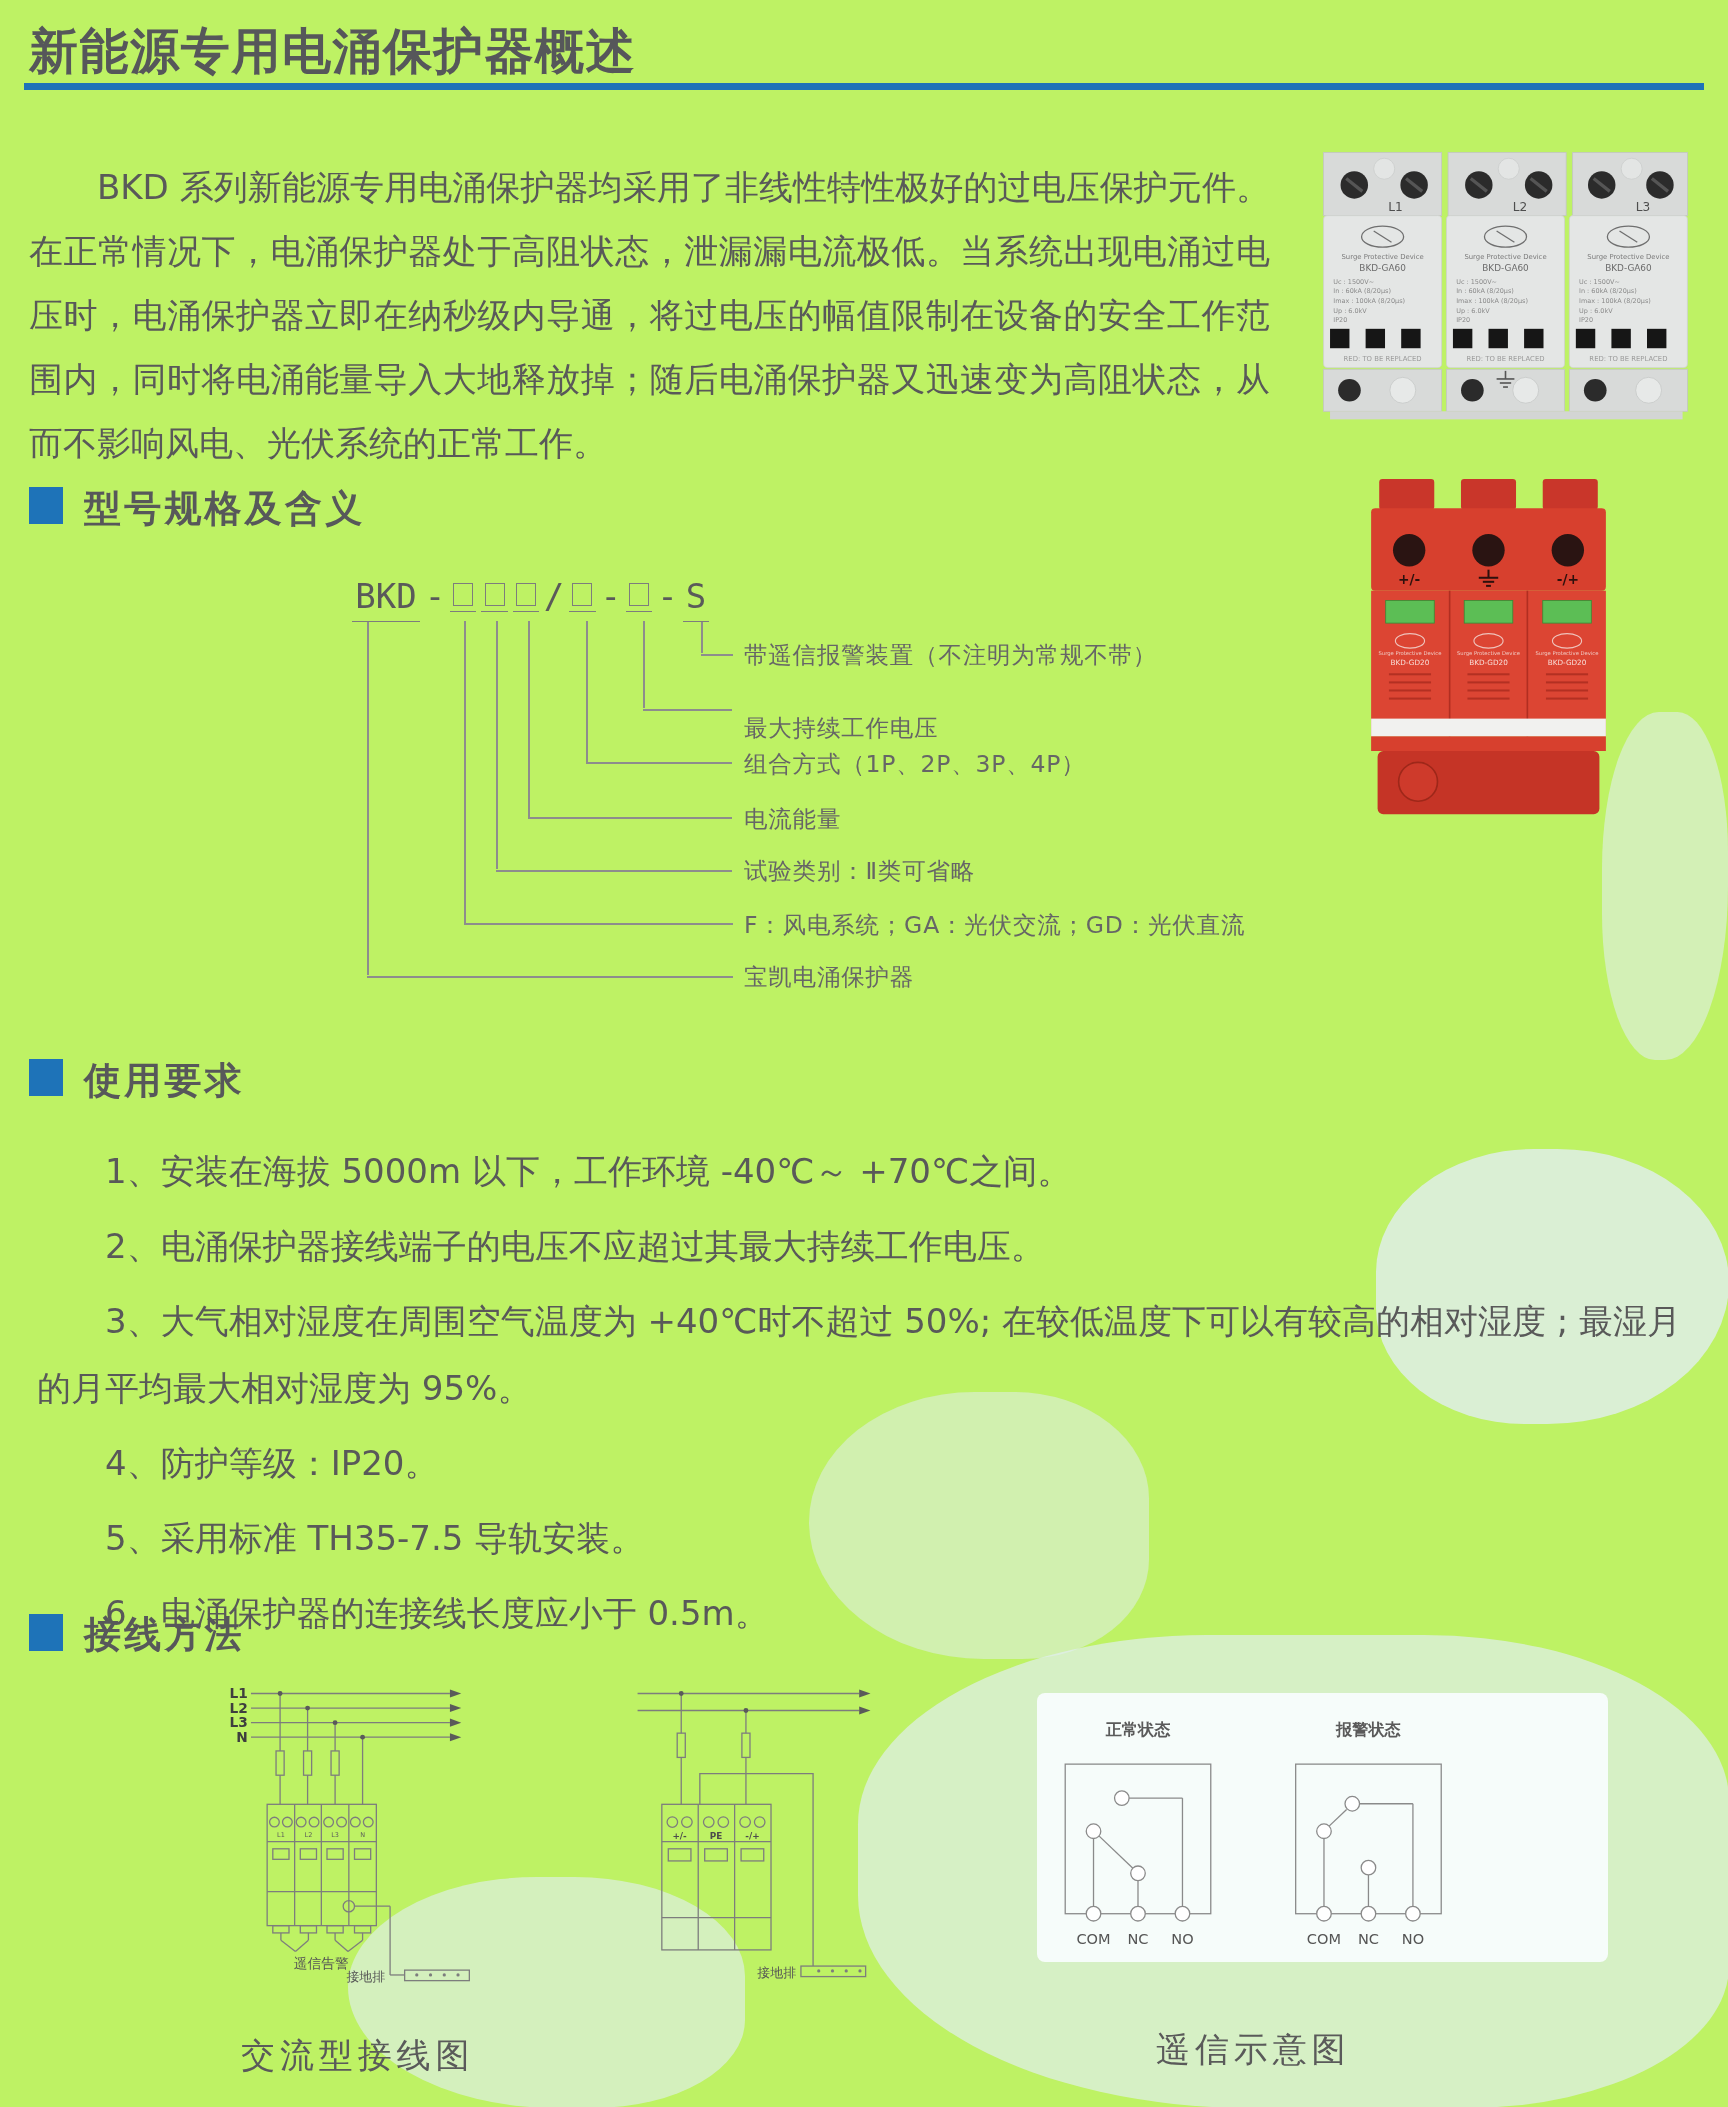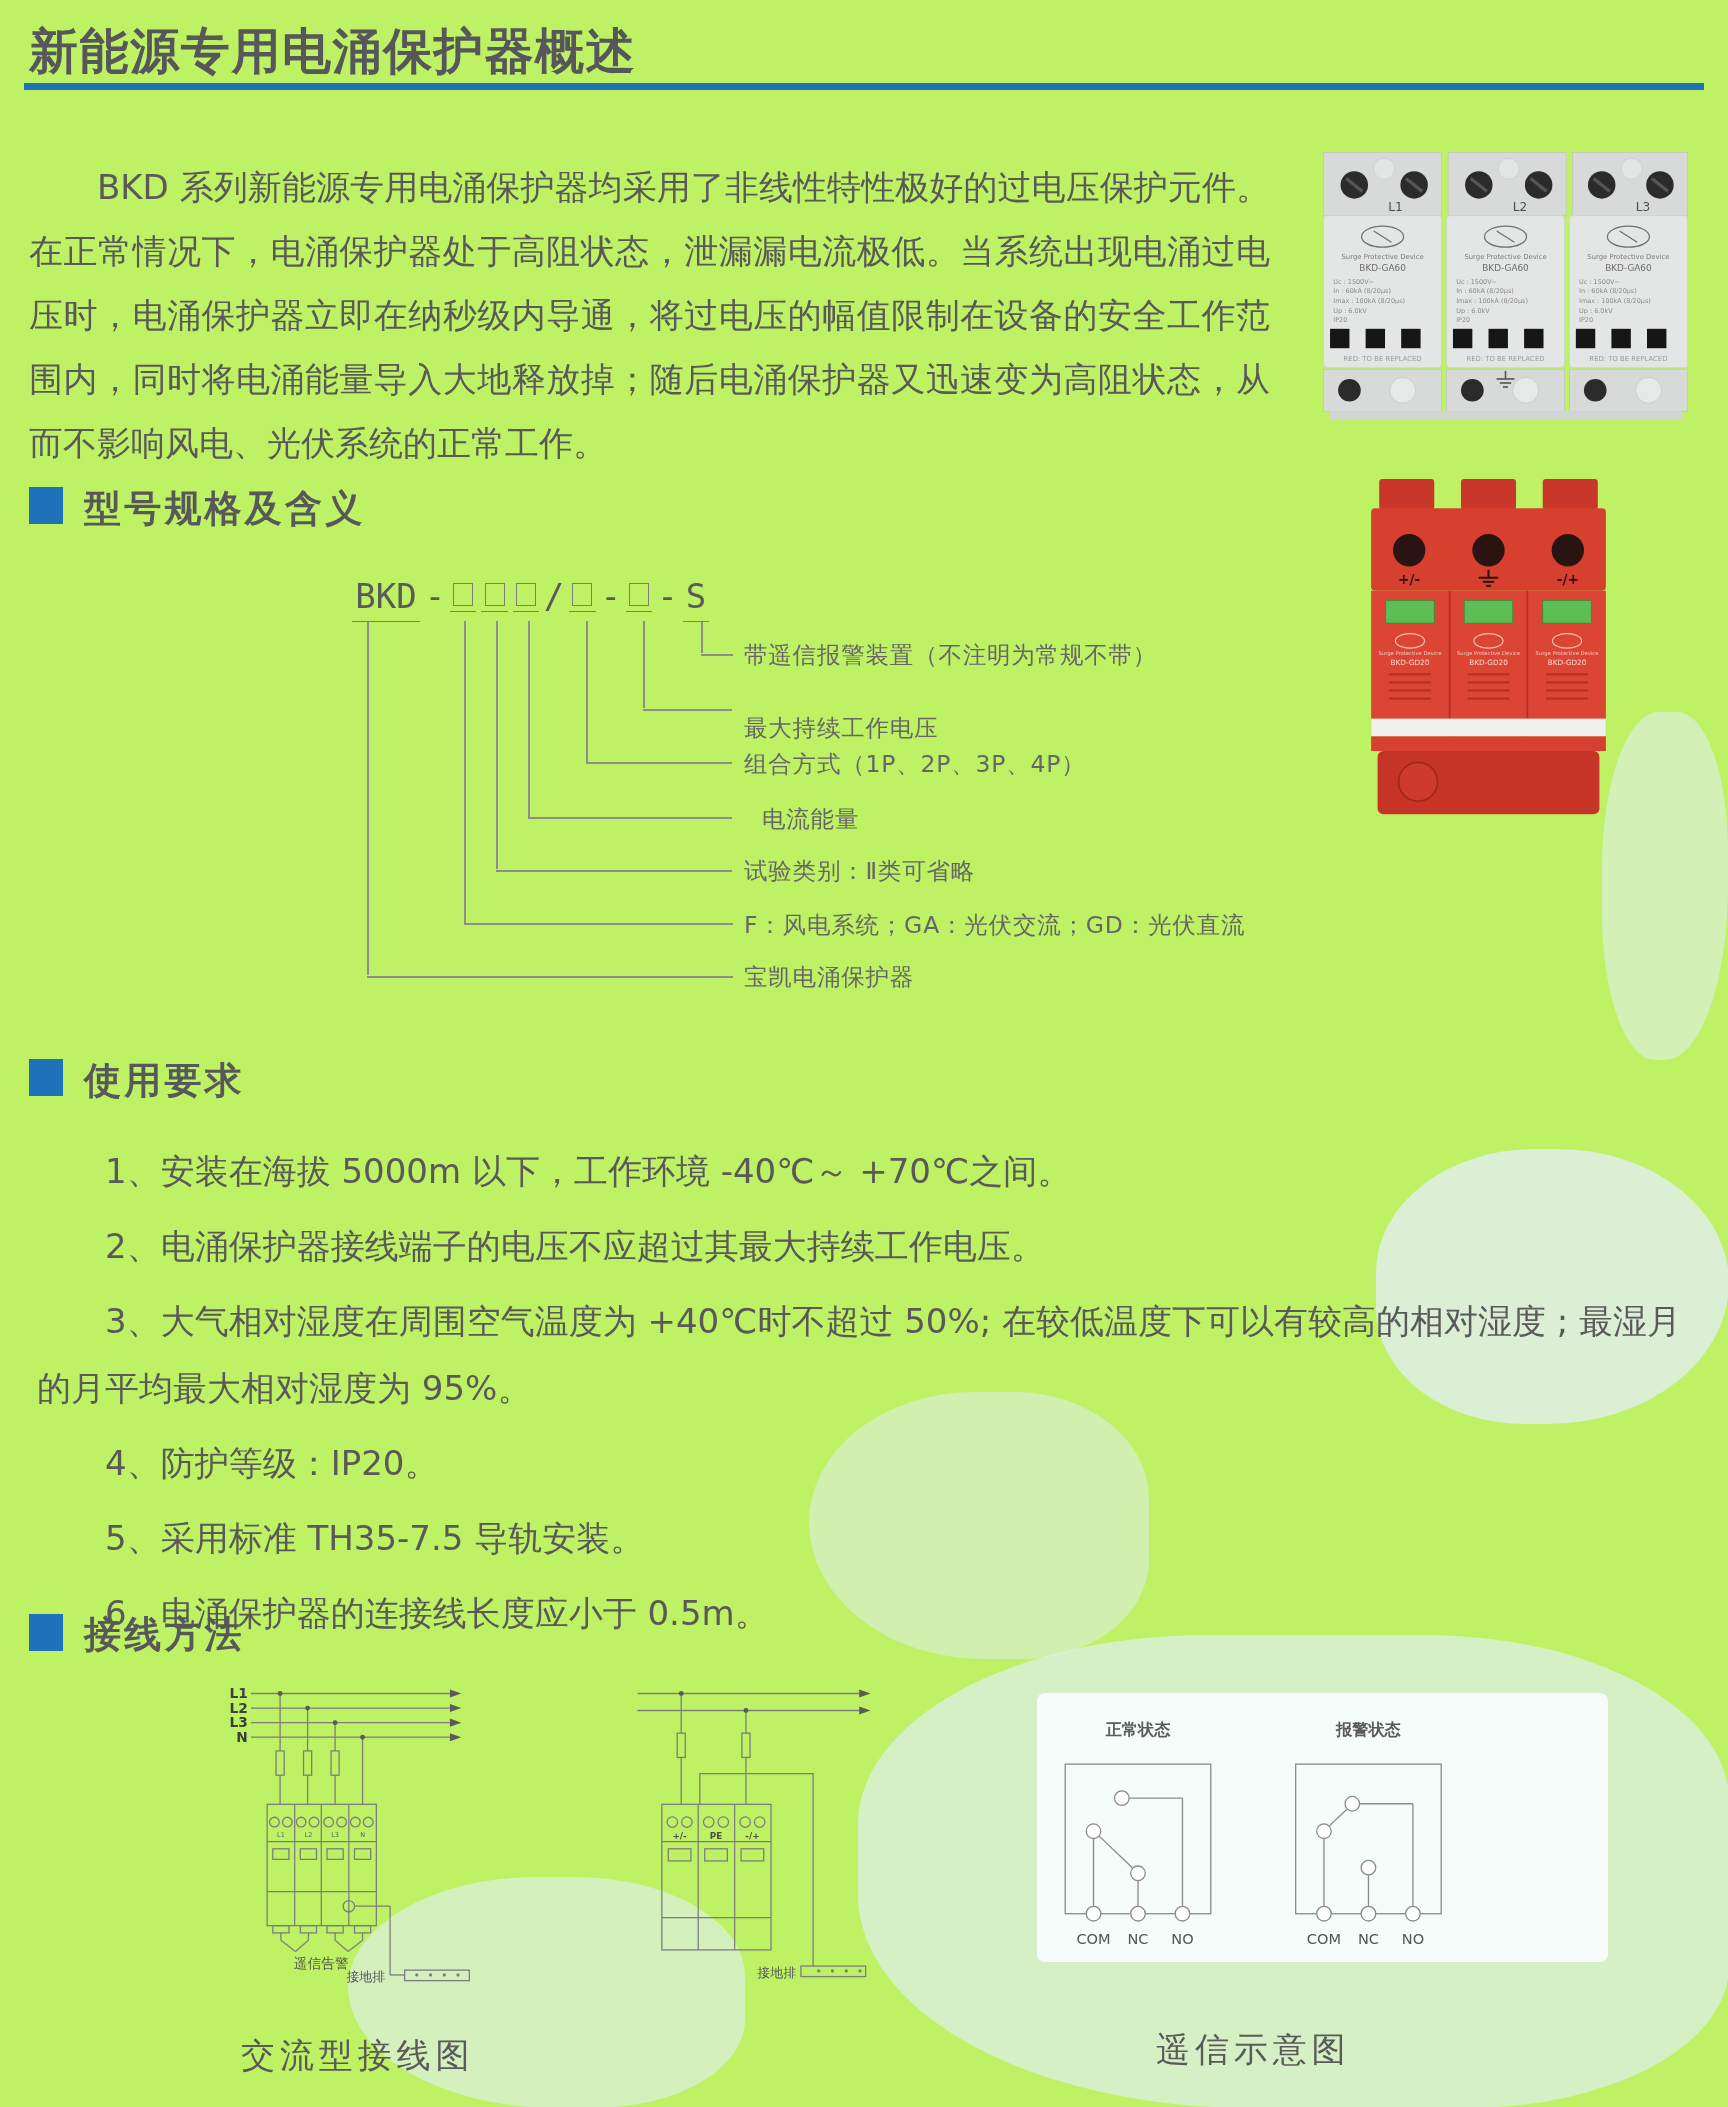--- a/index.html
+++ b/index.html
@@ -182,21 +182,21 @@
   <div class="vline" style="left:496px;top:621px;height:248px;"></div>
   <div class="hline" style="left:496px;top:870px;width:236px;"></div>
   <div class="vline" style="left:464px;top:621px;height:302px;"></div>
   <div class="hline" style="left:464px;top:923px;width:269px;"></div>
   <div class="vline" style="left:367px;top:621px;height:354px;"></div>
   <div class="hline" style="left:367px;top:976px;width:366px;"></div>
 
   <div class="mlabel" style="top:639px;">带遥信报警装置（不注明为常规不带）</div>
   <div class="mlabel" style="top:694px;margin-top:18px;">最大持续工作电压</div>
   <div class="mlabel" style="top:748px;">组合方式（1P、2P、3P、4P）</div>
-  <div class="mlabel" style="top:803px;margin-left:18px;">电流能量</div>
+  <div class="mlabel" style="top:803px;">电流能量</div>
   <div class="mlabel" style="top:855px;">试验类别：Ⅱ类可省略</div>
   <div class="mlabel" style="top:909px;">F：风电系统；GA：光伏交流；GD：光伏直流</div>
   <div class="mlabel" style="top:961px;">宝凯电涌保护器</div>
 
   <svg class="diag" style="left:1371px;top:479px;" width="235" height="340" viewBox="0 0 290 420">
     <g>
       <rect x="10" y="0" width="68" height="38" rx="4" fill="#c9362a"></rect>
       <rect x="111" y="0" width="68" height="38" rx="4" fill="#c9362a"></rect>
       <rect x="212" y="0" width="68" height="38" rx="4" fill="#c9362a"></rect>
     </g>

